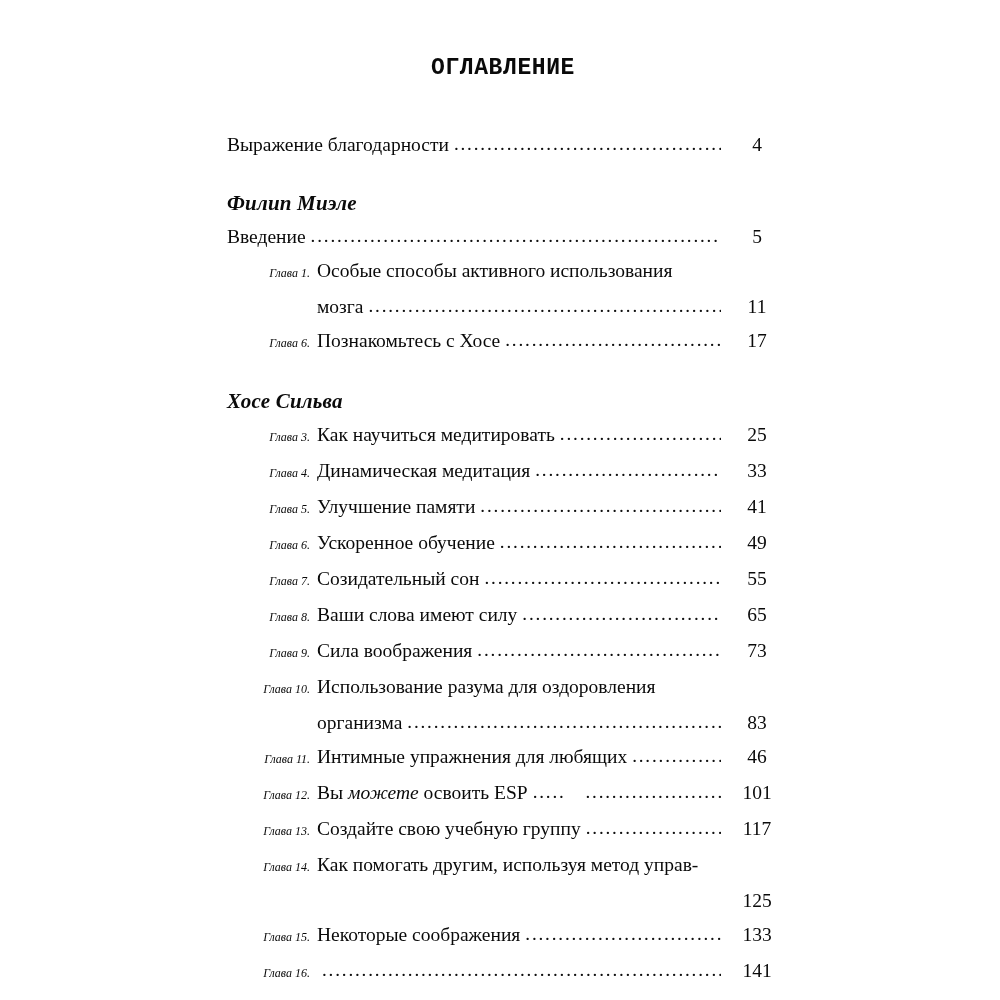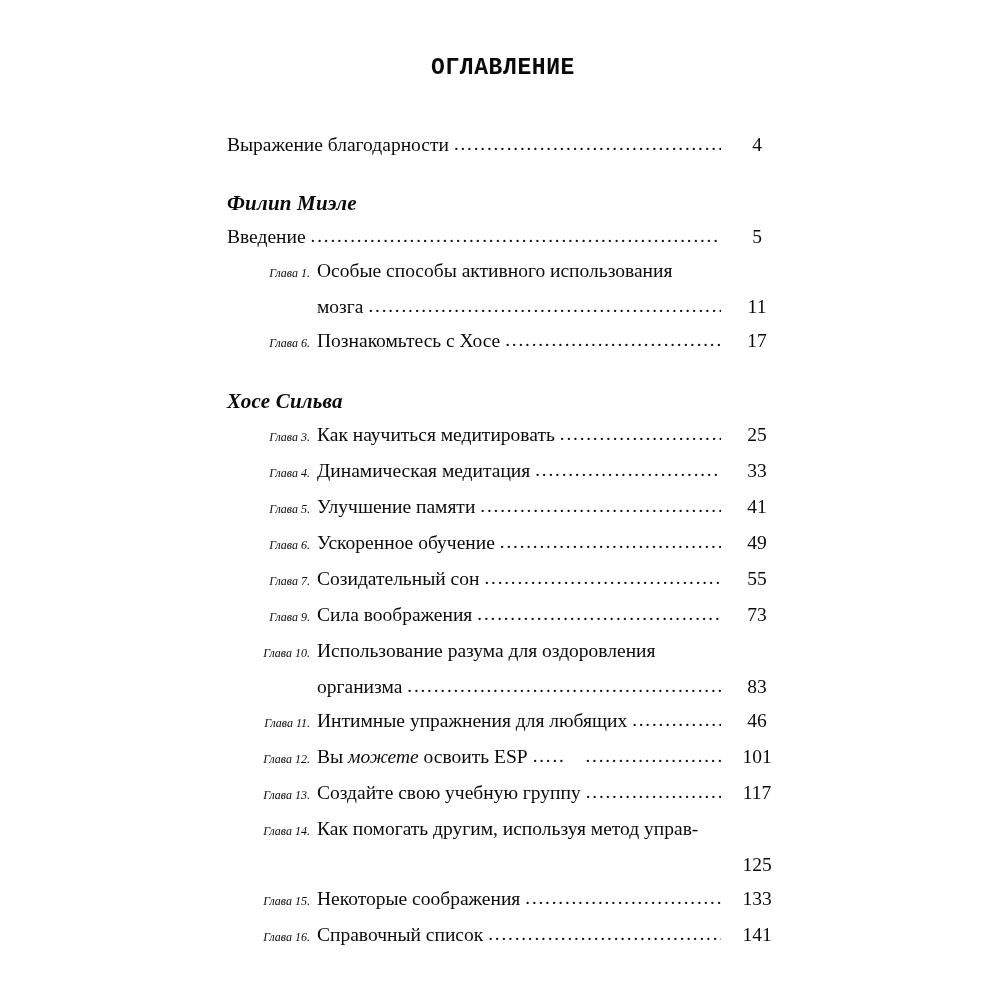--- a/index.html
+++ b/index.html
@@ -236,20 +236,30 @@
         <div class="chap-label">Глава 7.</div>
         <div class="entry">
           <div class="leader-line">
             <span class="txt">Созидательный  сон</span>
             <span class="dots"></span>
           </div>
         </div>
         <div class="pageno">55</div>
       </div>
       <div class="toc-row">
+        <div class="chap-label">Глава 8.</div>
+        <div class="entry">
+          <div class="leader-line">
+            <span class="txt">Ваши слова имеют силу</span>
+            <span class="dots"></span>
+          </div>
+        </div>
+        <div class="pageno">65</div>
+      </div>
+      <div class="toc-row">
         <div class="chap-label">Глава 9.</div>
         <div class="entry">
           <div class="leader-line">
             <span class="txt">Сила воображения</span>
             <span class="dots"></span>
           </div>
         </div>
         <div class="pageno">73</div>
       </div>
       <div class="toc-row">
@@ -317,21 +327,20 @@
             <span class="txt">Некоторые соображения</span>
             <span class="dots"></span>
           </div>
         </div>
         <div class="pageno">133</div>
       </div>
       <div class="toc-row">
         <div class="chap-label">Глава 16.</div>
         <div class="entry">
           <div class="leader-line">
-            <span class="txt">Справочный  список</span>
             <span class="dots"></span>
           </div>
         </div>
         <div class="pageno">141</div>
       </div>
     </div>
 
 </div>
 
 </body></html>

